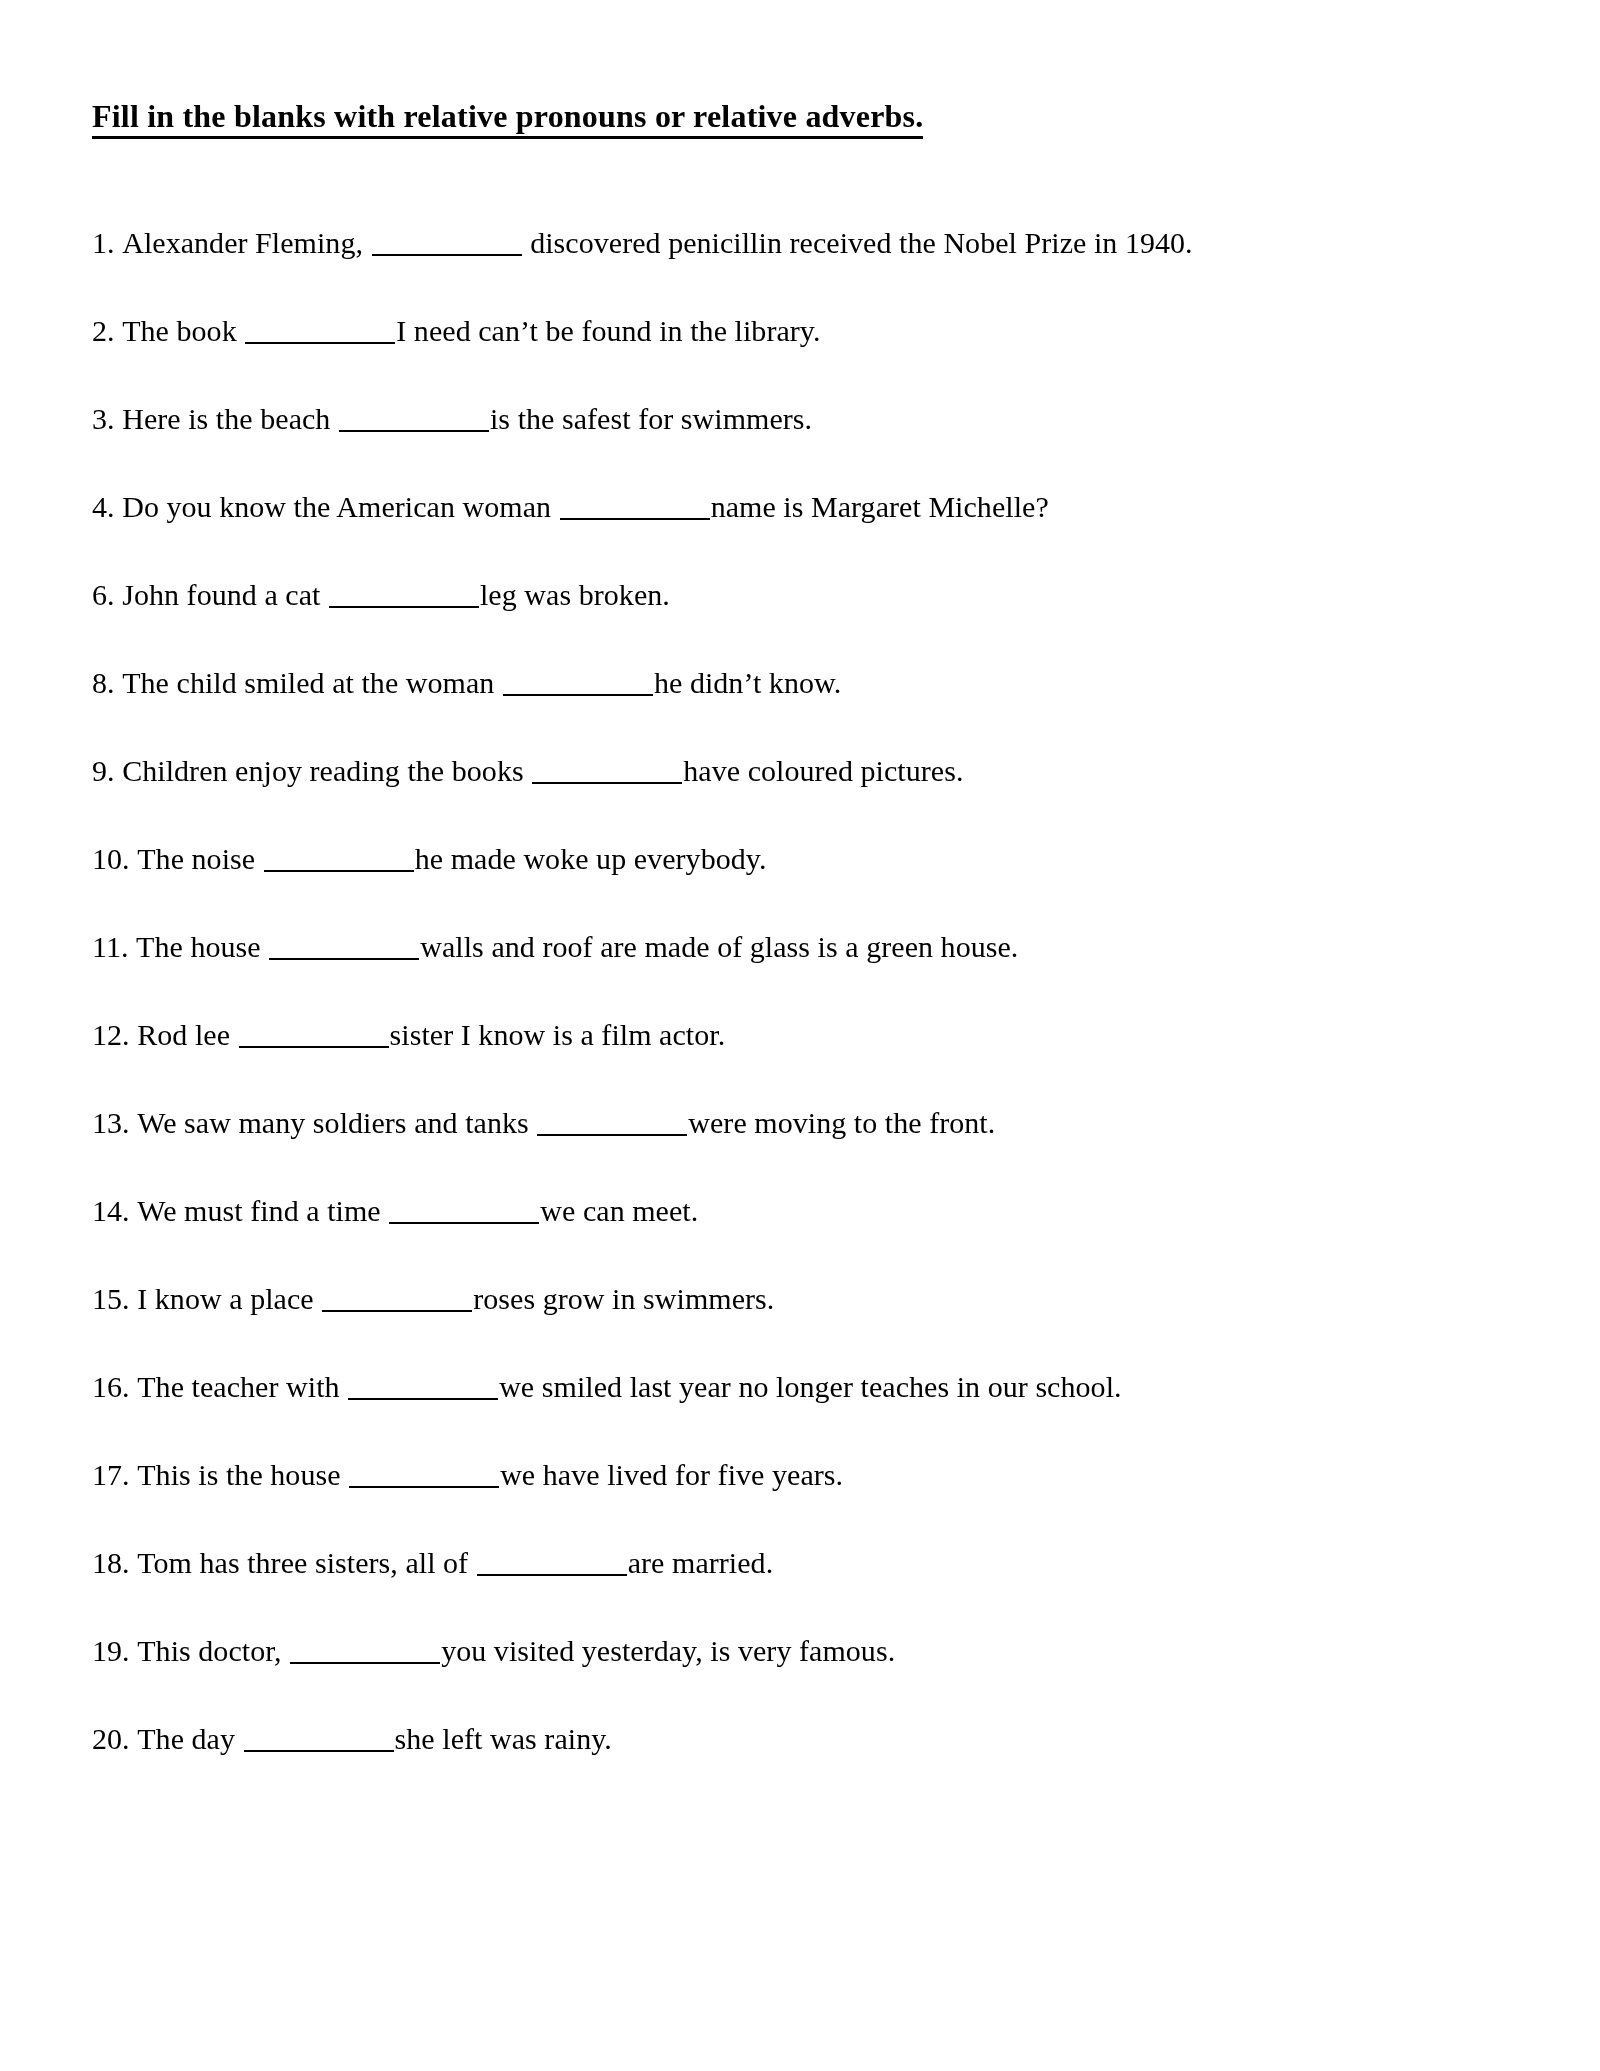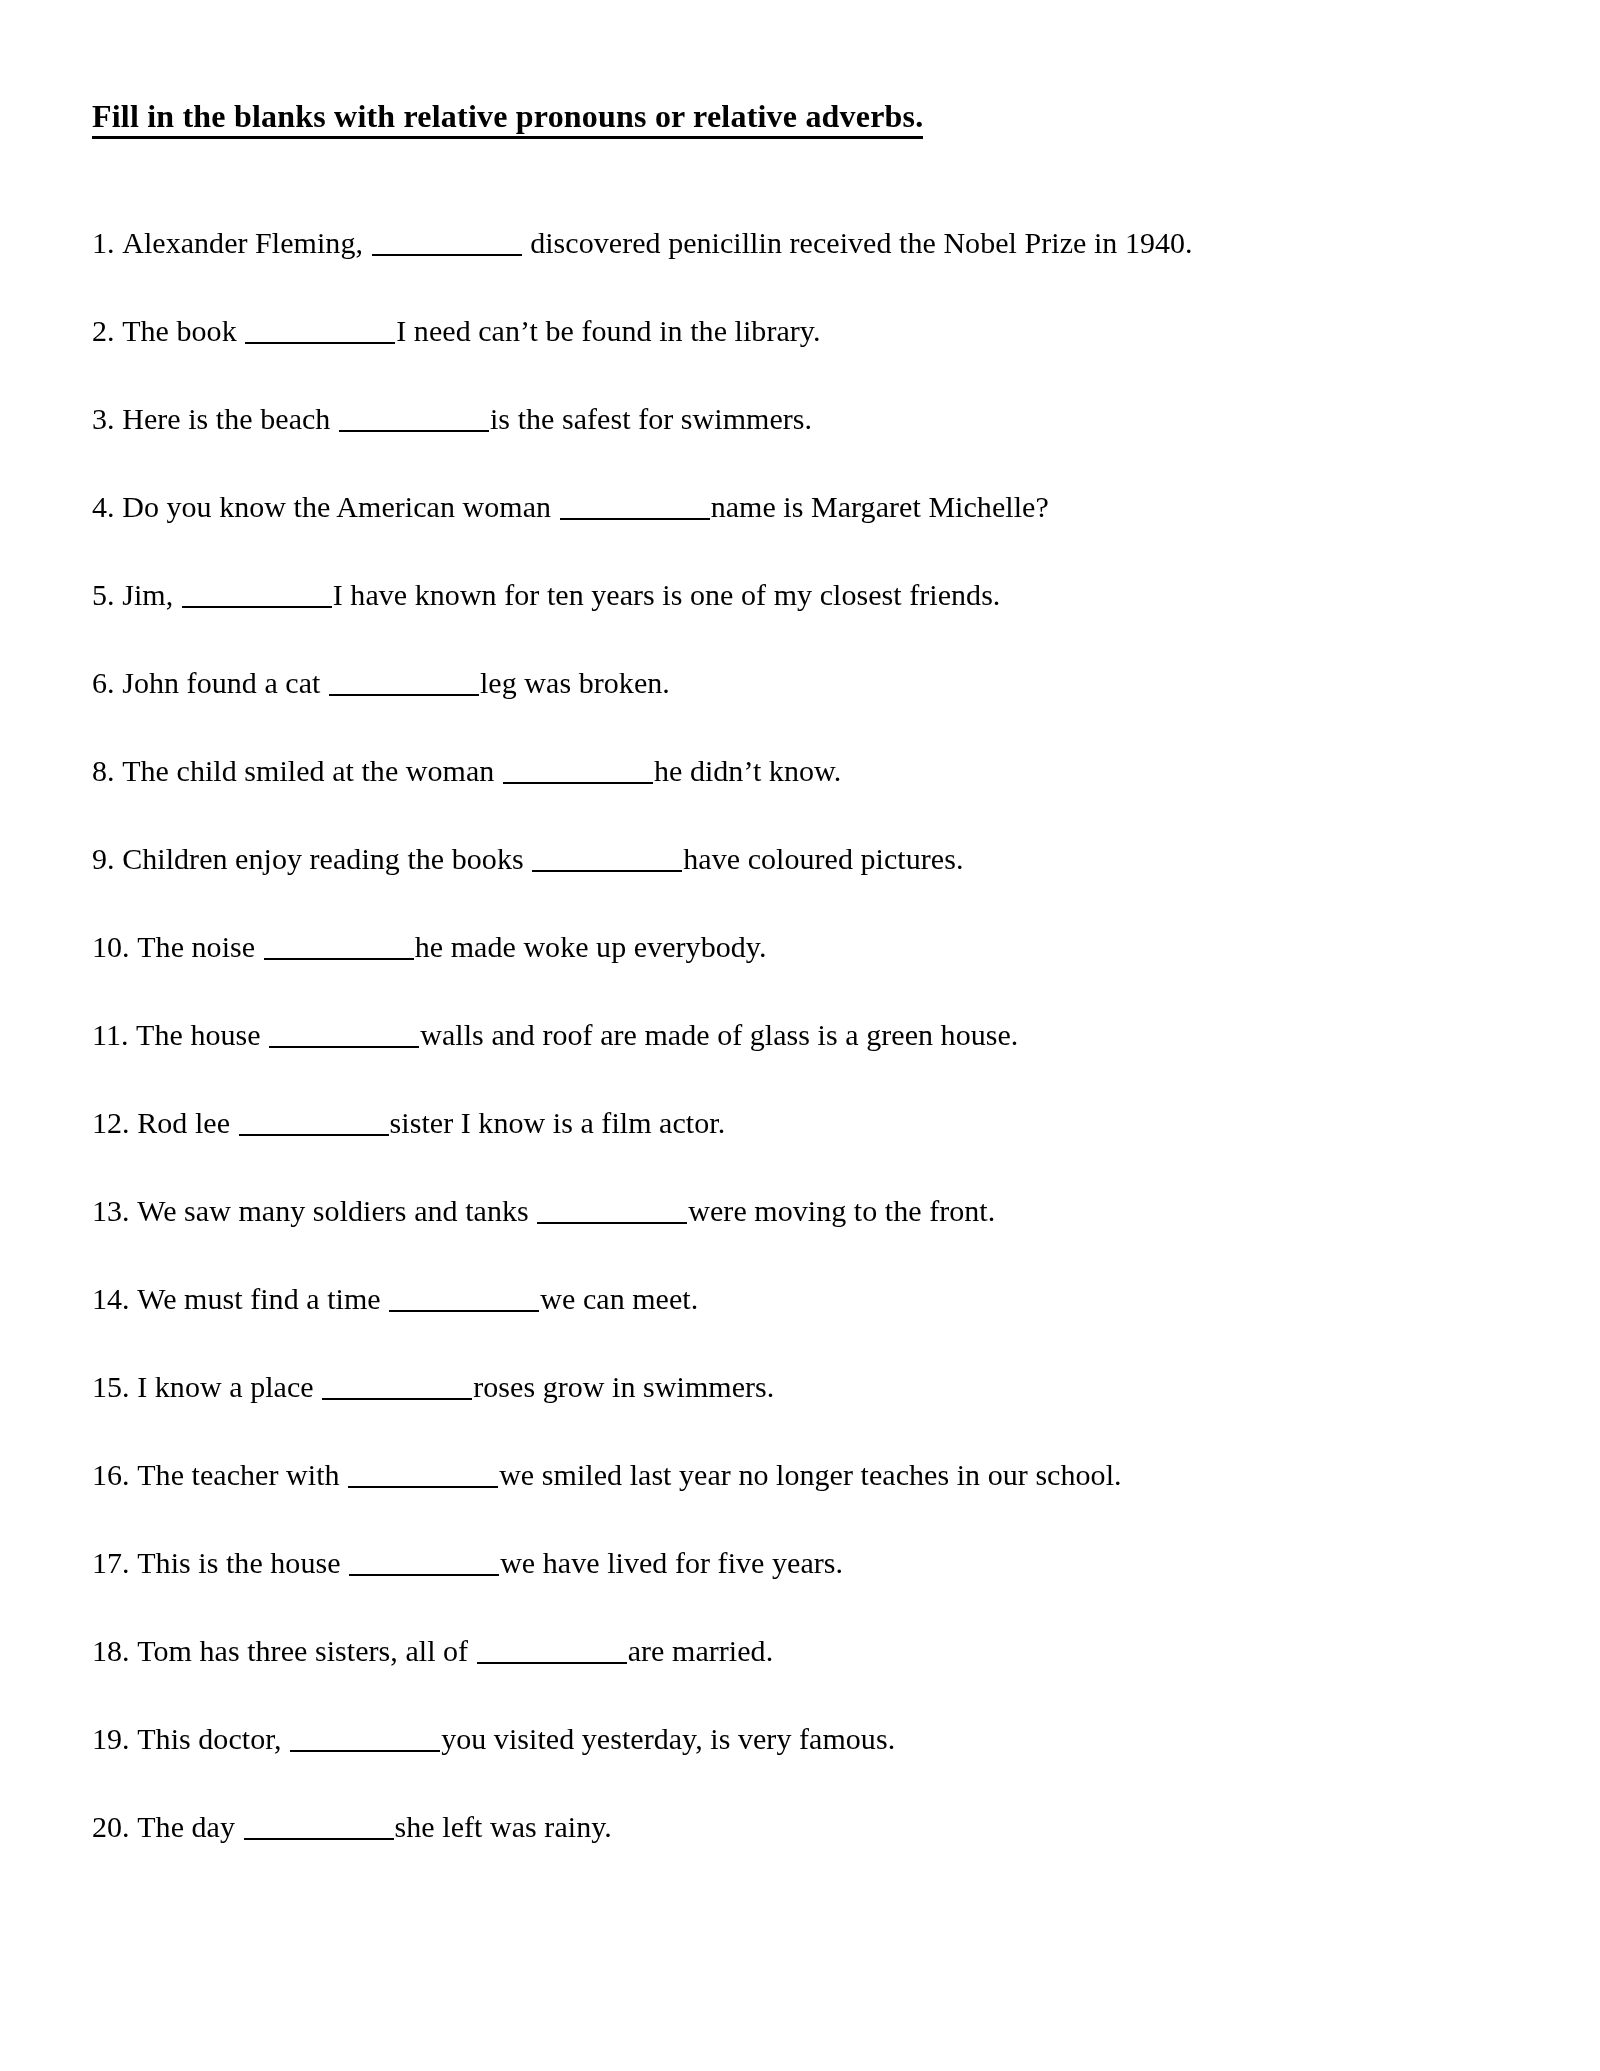--- a/index.html
+++ b/index.html
@@ -68,21 +68,20 @@
 
 <div class="page">
 
   <div class="worksheet-title">Fill in the blanks with relative pronouns or relative adverbs.</div>
 
   <div class="questions">
       <div class="question"><span class="q-num">1.</span>&nbsp;<span class="q-pre">Alexander Fleming,</span>&nbsp;<span class="blank"></span>&nbsp;<span class="q-post">discovered penicillin received the Nobel Prize in 1940.</span></div>
       <div class="question"><span class="q-num">2.</span>&nbsp;<span class="q-pre">The book</span>&nbsp;<span class="blank"></span><span class="q-post">I need can’t be found in the library.</span></div>
       <div class="question"><span class="q-num">3.</span>&nbsp;<span class="q-pre">Here is the beach</span>&nbsp;<span class="blank"></span><span class="q-post">is the safest for swimmers.</span></div>
       <div class="question"><span class="q-num">4.</span>&nbsp;<span class="q-pre">Do you know the American woman</span>&nbsp;<span class="blank"></span><span class="q-post">name is Margaret Michelle?</span></div>
-      <div class="question"><span class="q-num">5.</span>&nbsp;<span class="q-pre">Jim,</span>&nbsp;<span class="blank"></span><span class="q-post">I have known for ten years is one of my closest friends.</span></div>
       <div class="question"><span class="q-num">6.</span>&nbsp;<span class="q-pre">John found a cat</span>&nbsp;<span class="blank"></span><span class="q-post">leg was broken.</span></div>
       <div class="question"><span class="q-num">8.</span>&nbsp;<span class="q-pre">The child smiled at the woman</span>&nbsp;<span class="blank"></span><span class="q-post">he didn’t know.</span></div>
       <div class="question"><span class="q-num">9.</span>&nbsp;<span class="q-pre">Children enjoy reading the books</span>&nbsp;<span class="blank"></span><span class="q-post">have coloured pictures.</span></div>
       <div class="question"><span class="q-num">10.</span>&nbsp;<span class="q-pre">The noise</span>&nbsp;<span class="blank"></span><span class="q-post">he made woke up everybody.</span></div>
       <div class="question"><span class="q-num">11.</span>&nbsp;<span class="q-pre">The house</span>&nbsp;<span class="blank"></span><span class="q-post">walls and roof are made of glass is a green house.</span></div>
       <div class="question"><span class="q-num">12.</span>&nbsp;<span class="q-pre">Rod lee</span>&nbsp;<span class="blank"></span><span class="q-post">sister I know is a film actor.</span></div>
       <div class="question"><span class="q-num">13.</span>&nbsp;<span class="q-pre">We saw many soldiers and tanks</span>&nbsp;<span class="blank"></span><span class="q-post">were moving to the front.</span></div>
       <div class="question"><span class="q-num">14.</span>&nbsp;<span class="q-pre">We must find a time</span>&nbsp;<span class="blank"></span><span class="q-post">we can meet.</span></div>
       <div class="question"><span class="q-num">15.</span>&nbsp;<span class="q-pre">I know a place</span>&nbsp;<span class="blank"></span><span class="q-post">roses grow in swimmers.</span></div>
       <div class="question"><span class="q-num">16.</span>&nbsp;<span class="q-pre">The teacher with</span>&nbsp;<span class="blank"></span><span class="q-post">we smiled last year no longer teaches in our school.</span></div>

